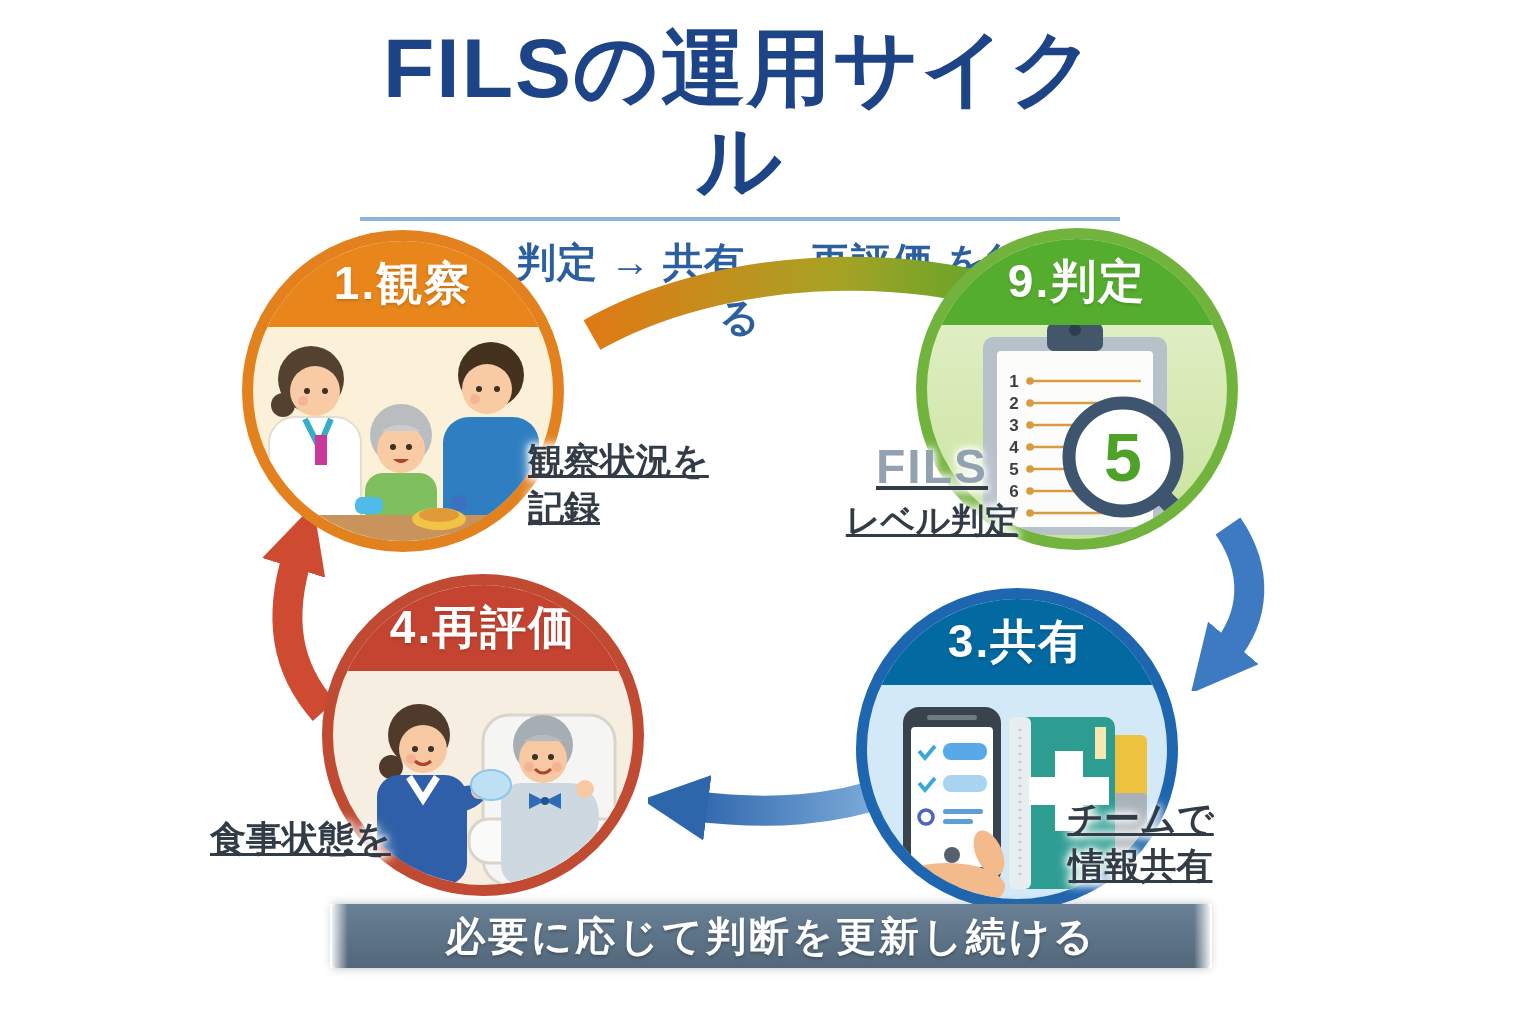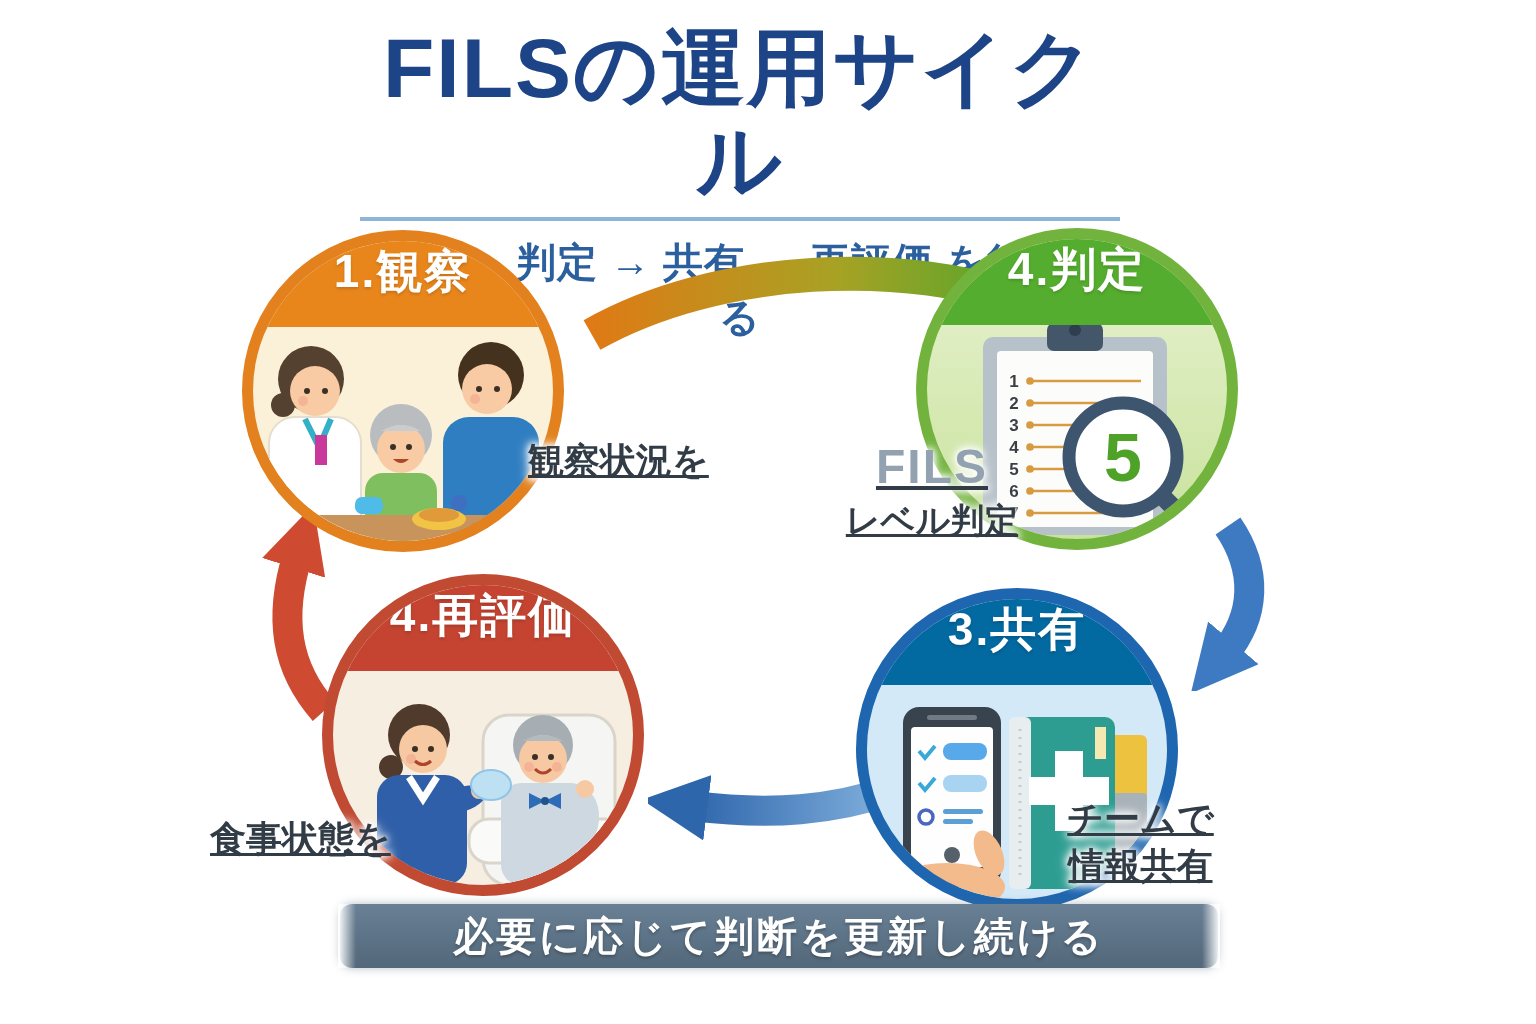--- a/index.html
+++ b/index.html
@@ -17,21 +17,21 @@
   .subtitle{
     font-size:40px;font-weight:800;color:#2b5f9e;letter-spacing:1px;
   }
   
   .circle{
     position:absolute;width:300px;height:300px;border-radius:50%;
     overflow:hidden;box-sizing:content-box;border:11px solid #000;
   }
   .circle .band{
     position:absolute;left:0;top:0;width:100%;height:86px;z-index:3;
-    display:flex;align-items:flex-start;justify-content:center;
+    display:flex;align-items:center;justify-content:center;
   }
   .circle .band span{
     font-size:46px;font-weight:800;color:#ffffff;letter-spacing:2px;
     text-shadow:0 2px 3px rgba(0,0,0,0.15);
   }
   .circle svg.scene{position:absolute;left:0;top:0;z-index:1;}
   .c1{left:242px;top:230px;border-color:#e2811e;background:#fbf1d9;}
   .c1 .band{background:#e8861b;}
   .c2{left:916px;top:228px;border-color:#72b33d;background:linear-gradient(180deg,#e9f3d2,#c8e29c);}
   .c2 .band{background:#55ad2f;}
@@ -55,23 +55,22 @@
   
   .arrow{position:absolute;z-index:0;}
   .arrow-top{left:572px;top:240px;}
   .arrow-right{left:1152px;top:516px;}
   .arrow-bottom{left:648px;top:748px;}
   .arrow-left{left:236px;top:516px;}
   
   .banner{
     position:absolute;left:332px;top:904px;width:878px;height:64px;z-index:6;
     background:linear-gradient(180deg,#6a8094 0%,#5c7286 55%,#536879 100%);
-    border-radius:12px;display:flex;align-items:center;justify-content:center;
+    border-radius:4px;display:flex;align-items:center;justify-content:center;
     box-shadow:0 0 10px rgba(90,112,133,0.45);
-    margin-left:8px;
   }
   .banner::before,.banner::after{
     content:"";position:absolute;top:0;width:18px;height:100%;
   }
   .banner::before{left:-2px;background:linear-gradient(90deg,#ffffff,rgba(255,255,255,0));}
   .banner::after{right:-2px;background:linear-gradient(270deg,#ffffff,rgba(255,255,255,0));}
   .banner span{
     font-size:40px;font-weight:800;color:#ffffff;letter-spacing:3px;
     text-shadow:0 2px 3px rgba(0,0,0,0.25);
   }
@@ -216,21 +215,21 @@
           </g>
         </g>
         <g>
           <circle cx="196" cy="132" r="54" fill="#ffffff" stroke="#3e5570" stroke-width="13"></circle>
           <line x1="236" y1="172" x2="270" y2="206" stroke="#3e5570" stroke-width="18" stroke-linecap="round"></line>
           <text x="196" y="156" font-family="Liberation Sans, DejaVu Sans, sans-serif" font-size="68" font-weight="800" fill="#4ea227" text-anchor="middle">5</text>
         </g>
       </g>
     </svg>
     <div class="band">
-      <span>4.判定</span>
+      <span>9.判定</span>
     </div>
   </div>
 
   <div class="circle c3">
     <svg class="scene" width="300" height="300" viewBox="0 0 300 300">
       <g transform="translate(0,86)">
         <g>
           <rect x="238" y="50" width="42" height="132" rx="6" fill="#edc23f"></rect>
           <rect x="246" y="108" width="34" height="66" rx="4" fill="#a9b2b9"></rect>
         </g>
@@ -307,20 +306,21 @@
         <ellipse cx="158" cy="114" rx="20" ry="15" fill="#bee0f3" stroke="#8fc6e8" stroke-width="2"></ellipse>
       </g>
     </svg>
     <div class="band">
       <span>4.再評価</span>
     </div>
   </div>
 
   <div class="caption cap1">
     <span>観察状況を</span>
+    <span>記録</span>
   </div>
 
   <div class="caption cap3">
     <span>チームで</span>
     <span>情報共有</span>
   </div>
 
   <div class="caption cap2">
     <span class="fils">FILS</span>
     <span class="lv">レベル判定</span>

